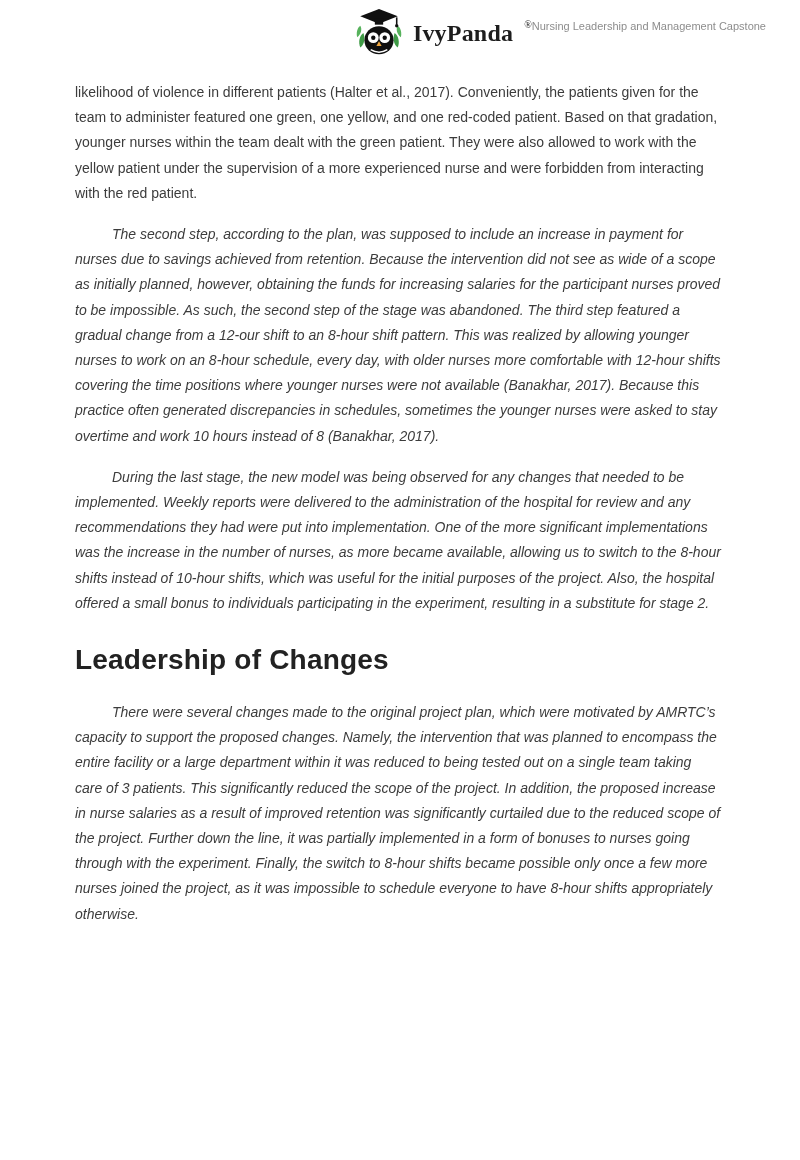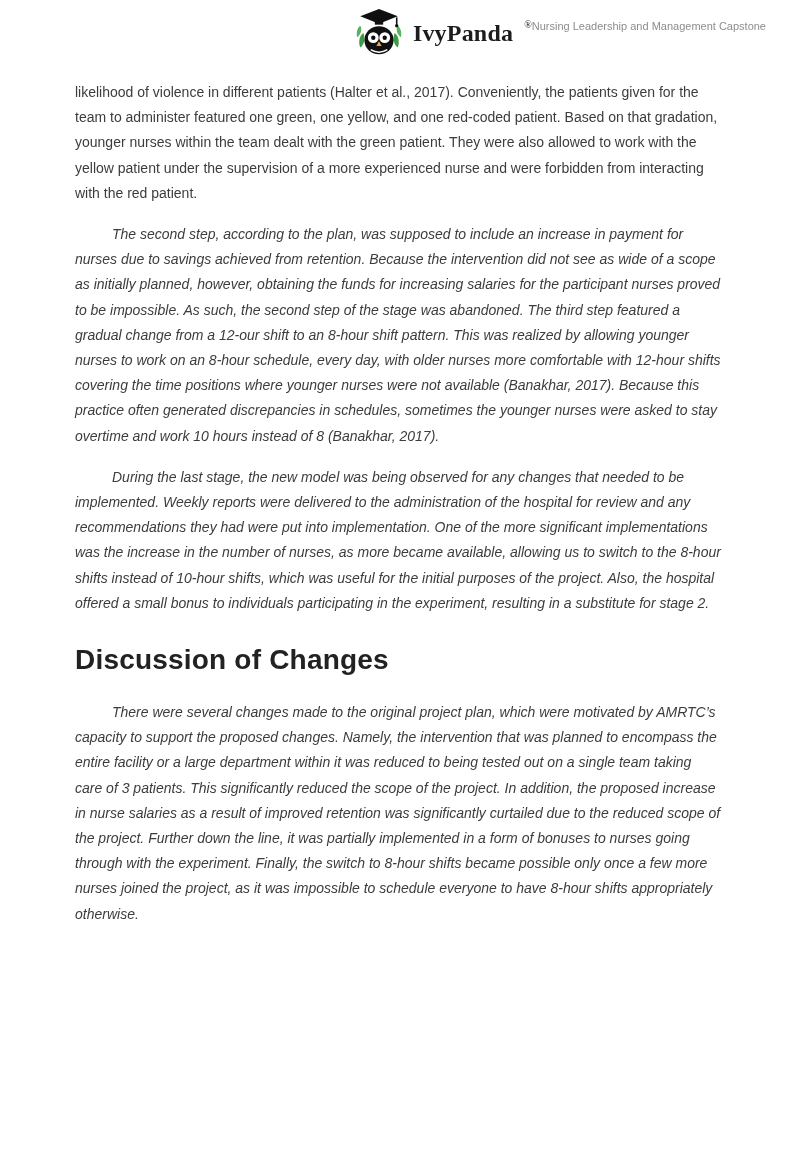--- a/index.html
+++ b/index.html
@@ -116,18 +116,18 @@
       <span class="brand-text">IvyPanda</span>
       <span class="reg">®</span>
     </div>
     <div class="doc-title">Nursing Leadership and Management Capstone</div>
   </div>
 
   <div class="content">
     <p>likelihood of violence in different patients (Halter et al., 2017). Conveniently, the patients given for the team to administer featured one green, one yellow, and one red-coded patient. Based on that gradation, younger nurses within the team dealt with the green patient. They were also allowed to work with the yellow patient under the supervision of a more experienced nurse and were forbidden from interacting with the red patient.</p>
     <p class="indent">The second step, according to the plan, was supposed to include an increase in payment for nurses due to savings achieved from retention. Because the intervention did not see as wide of a scope as initially planned, however, obtaining the funds for increasing salaries for the participant nurses proved to be impossible. As such, the second step of the stage was abandoned. The third step featured a gradual change from a 12-our shift to an 8-hour shift pattern. This was realized by allowing younger nurses to work on an 8-hour schedule, every day, with older nurses more comfortable with 12-hour shifts covering the time positions where younger nurses were not available (Banakhar, 2017). Because this practice often generated discrepancies in schedules, sometimes the younger nurses were asked to stay overtime and work 10 hours instead of 8 (Banakhar, 2017).</p>
     <p class="indent">During the last stage, the new model was being observed for any changes that needed to be implemented. Weekly reports were delivered to the administration of the hospital for review and any recommendations they had were put into implementation. One of the more significant implementations was the increase in the number of nurses, as more became available, allowing us to switch to the 8-hour shifts instead of 10-hour shifts, which was useful for the initial purposes of the project. Also, the hospital offered a small bonus to individuals participating in the experiment, resulting in a substitute for stage 2.</p>
-    <h1 class="section-heading">Discussion of Changes</h1>
+    <h1 class="section-heading">Leadership of Changes</h1>
     <p class="indent">There were several changes made to the original project plan, which were motivated by AMRTC’s capacity to support the proposed changes. Namely, the intervention that was planned to encompass the entire facility or a large department within it was reduced to being tested out on a single team taking care of 3 patients. This significantly reduced the scope of the project. In addition, the proposed increase in nurse salaries as a result of improved retention was significantly curtailed due to the reduced scope of the project. Further down the line, it was partially implemented in a form of bonuses to nurses going through with the experiment. Finally, the switch to 8-hour shifts became possible only once a few more nurses joined the project, as it was impossible to schedule everyone to have 8-hour shifts appropriately otherwise.</p>
   </div>
 
 
 </div>
 
 </body></html>

